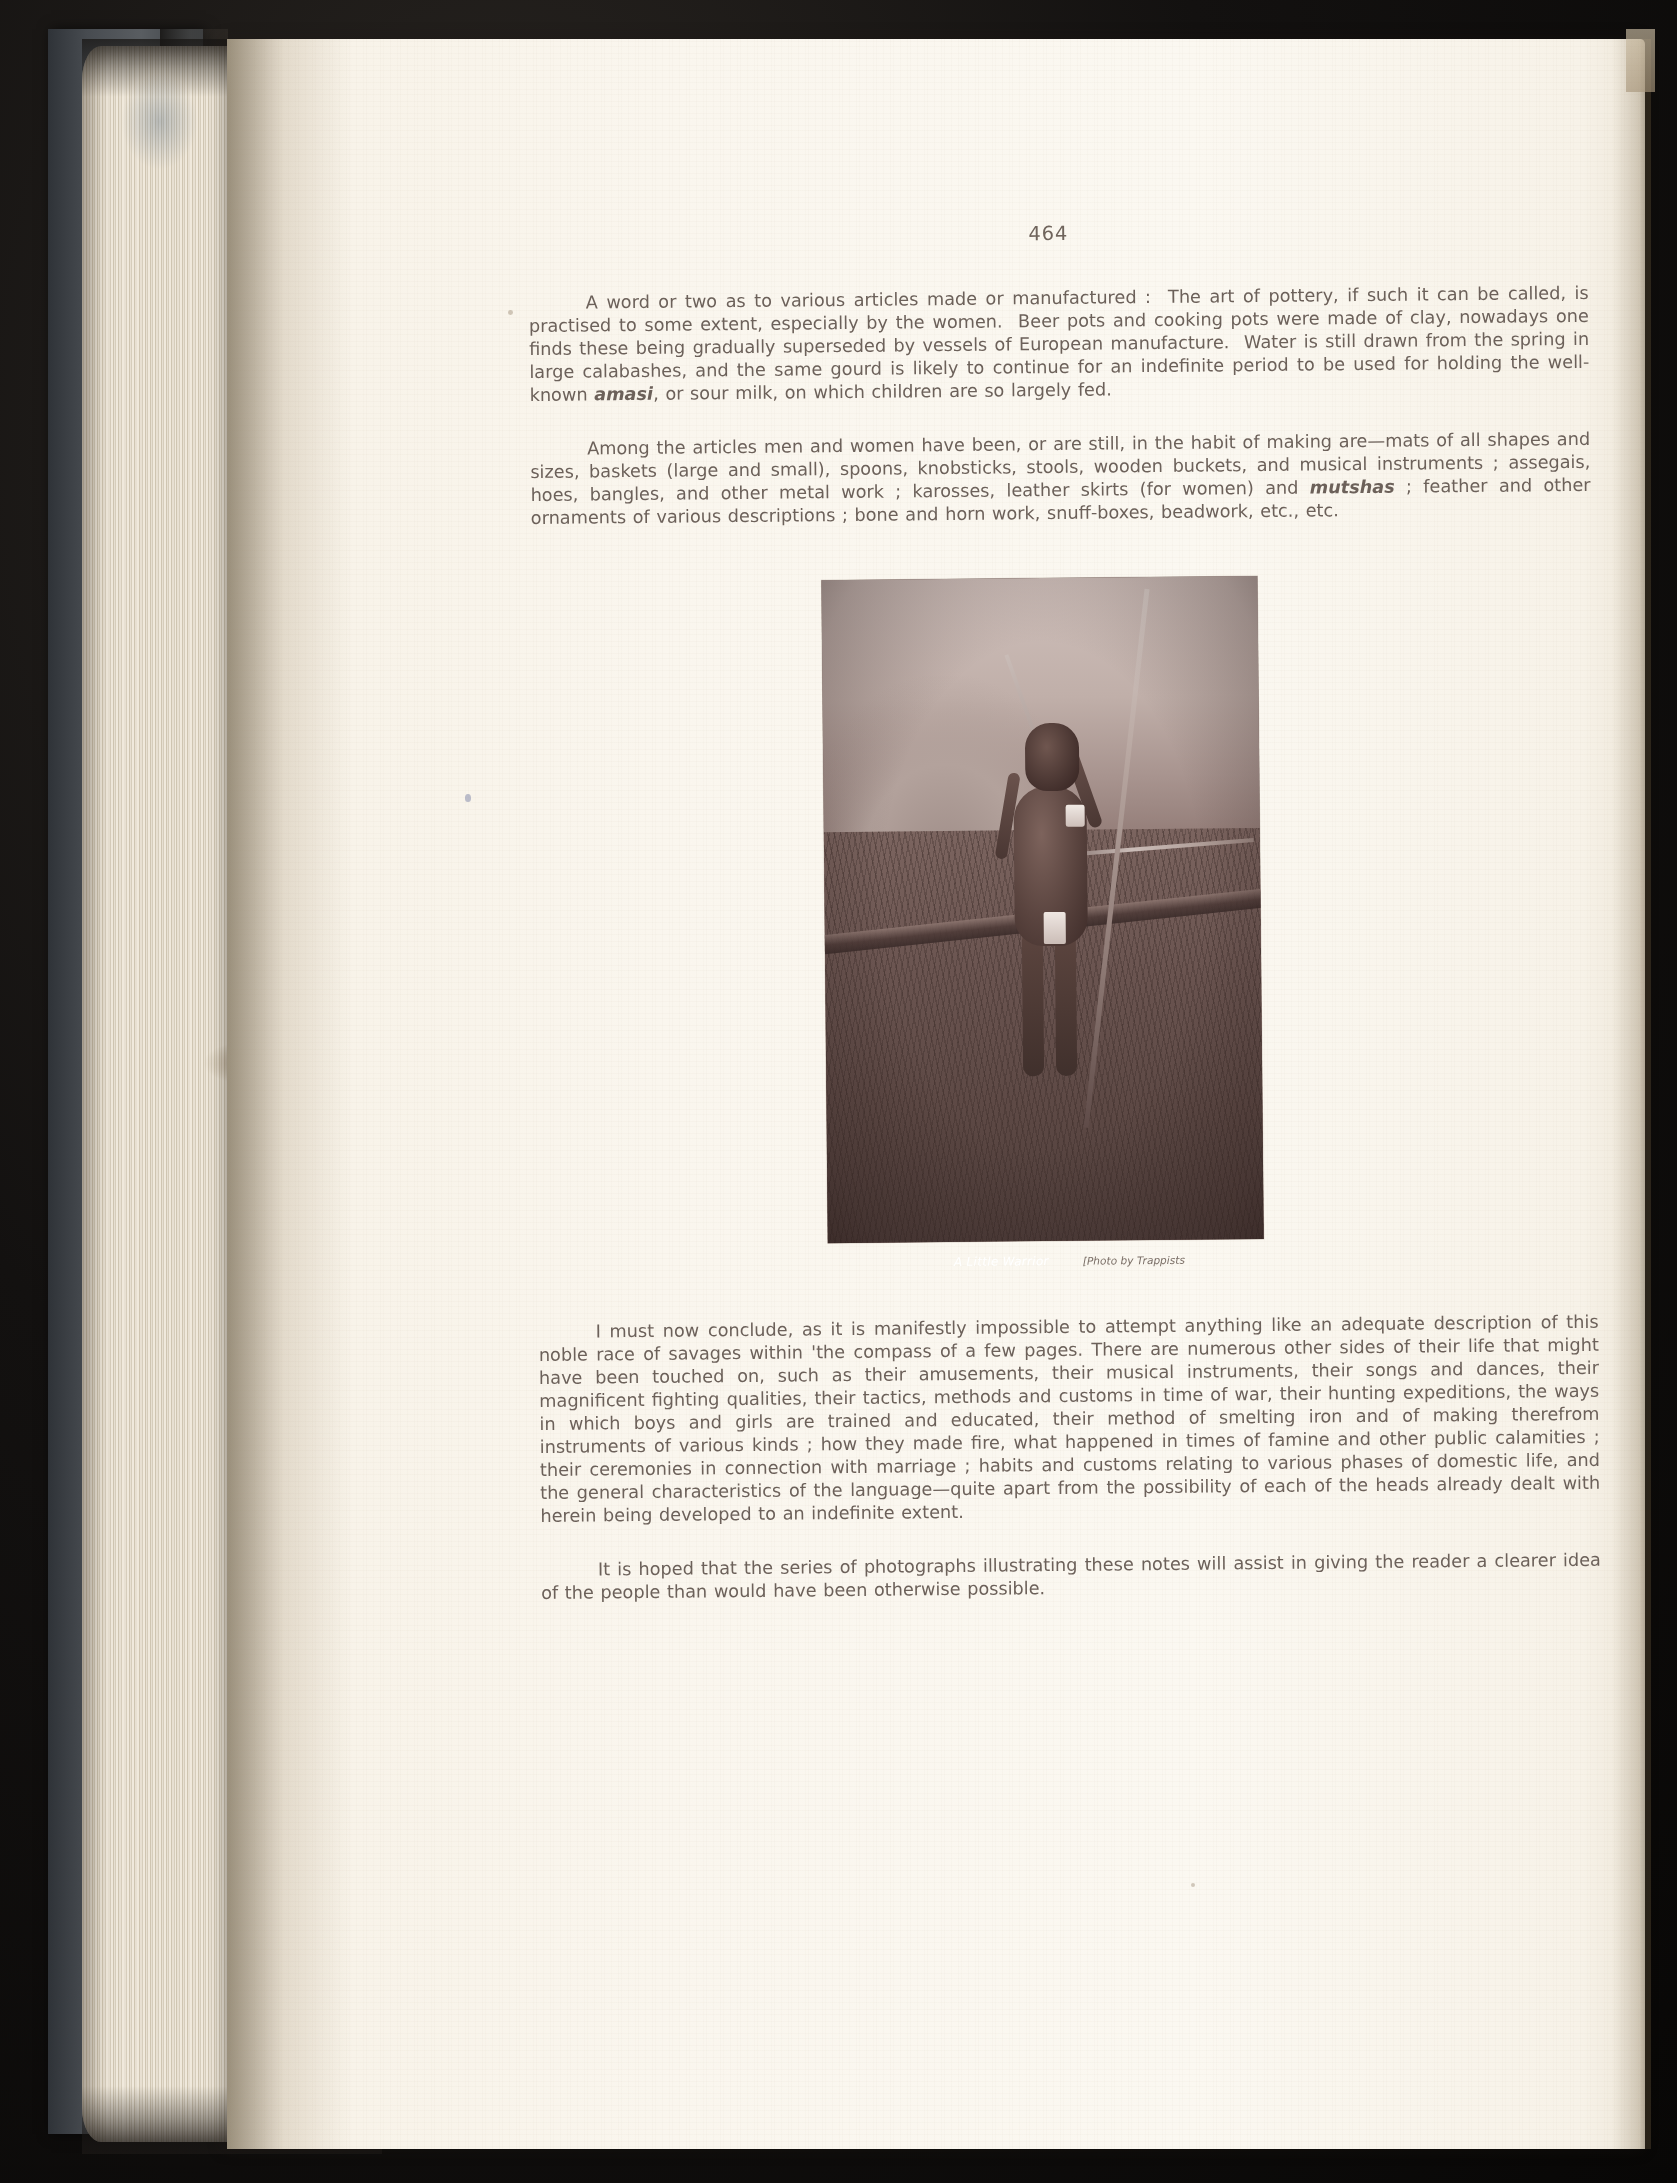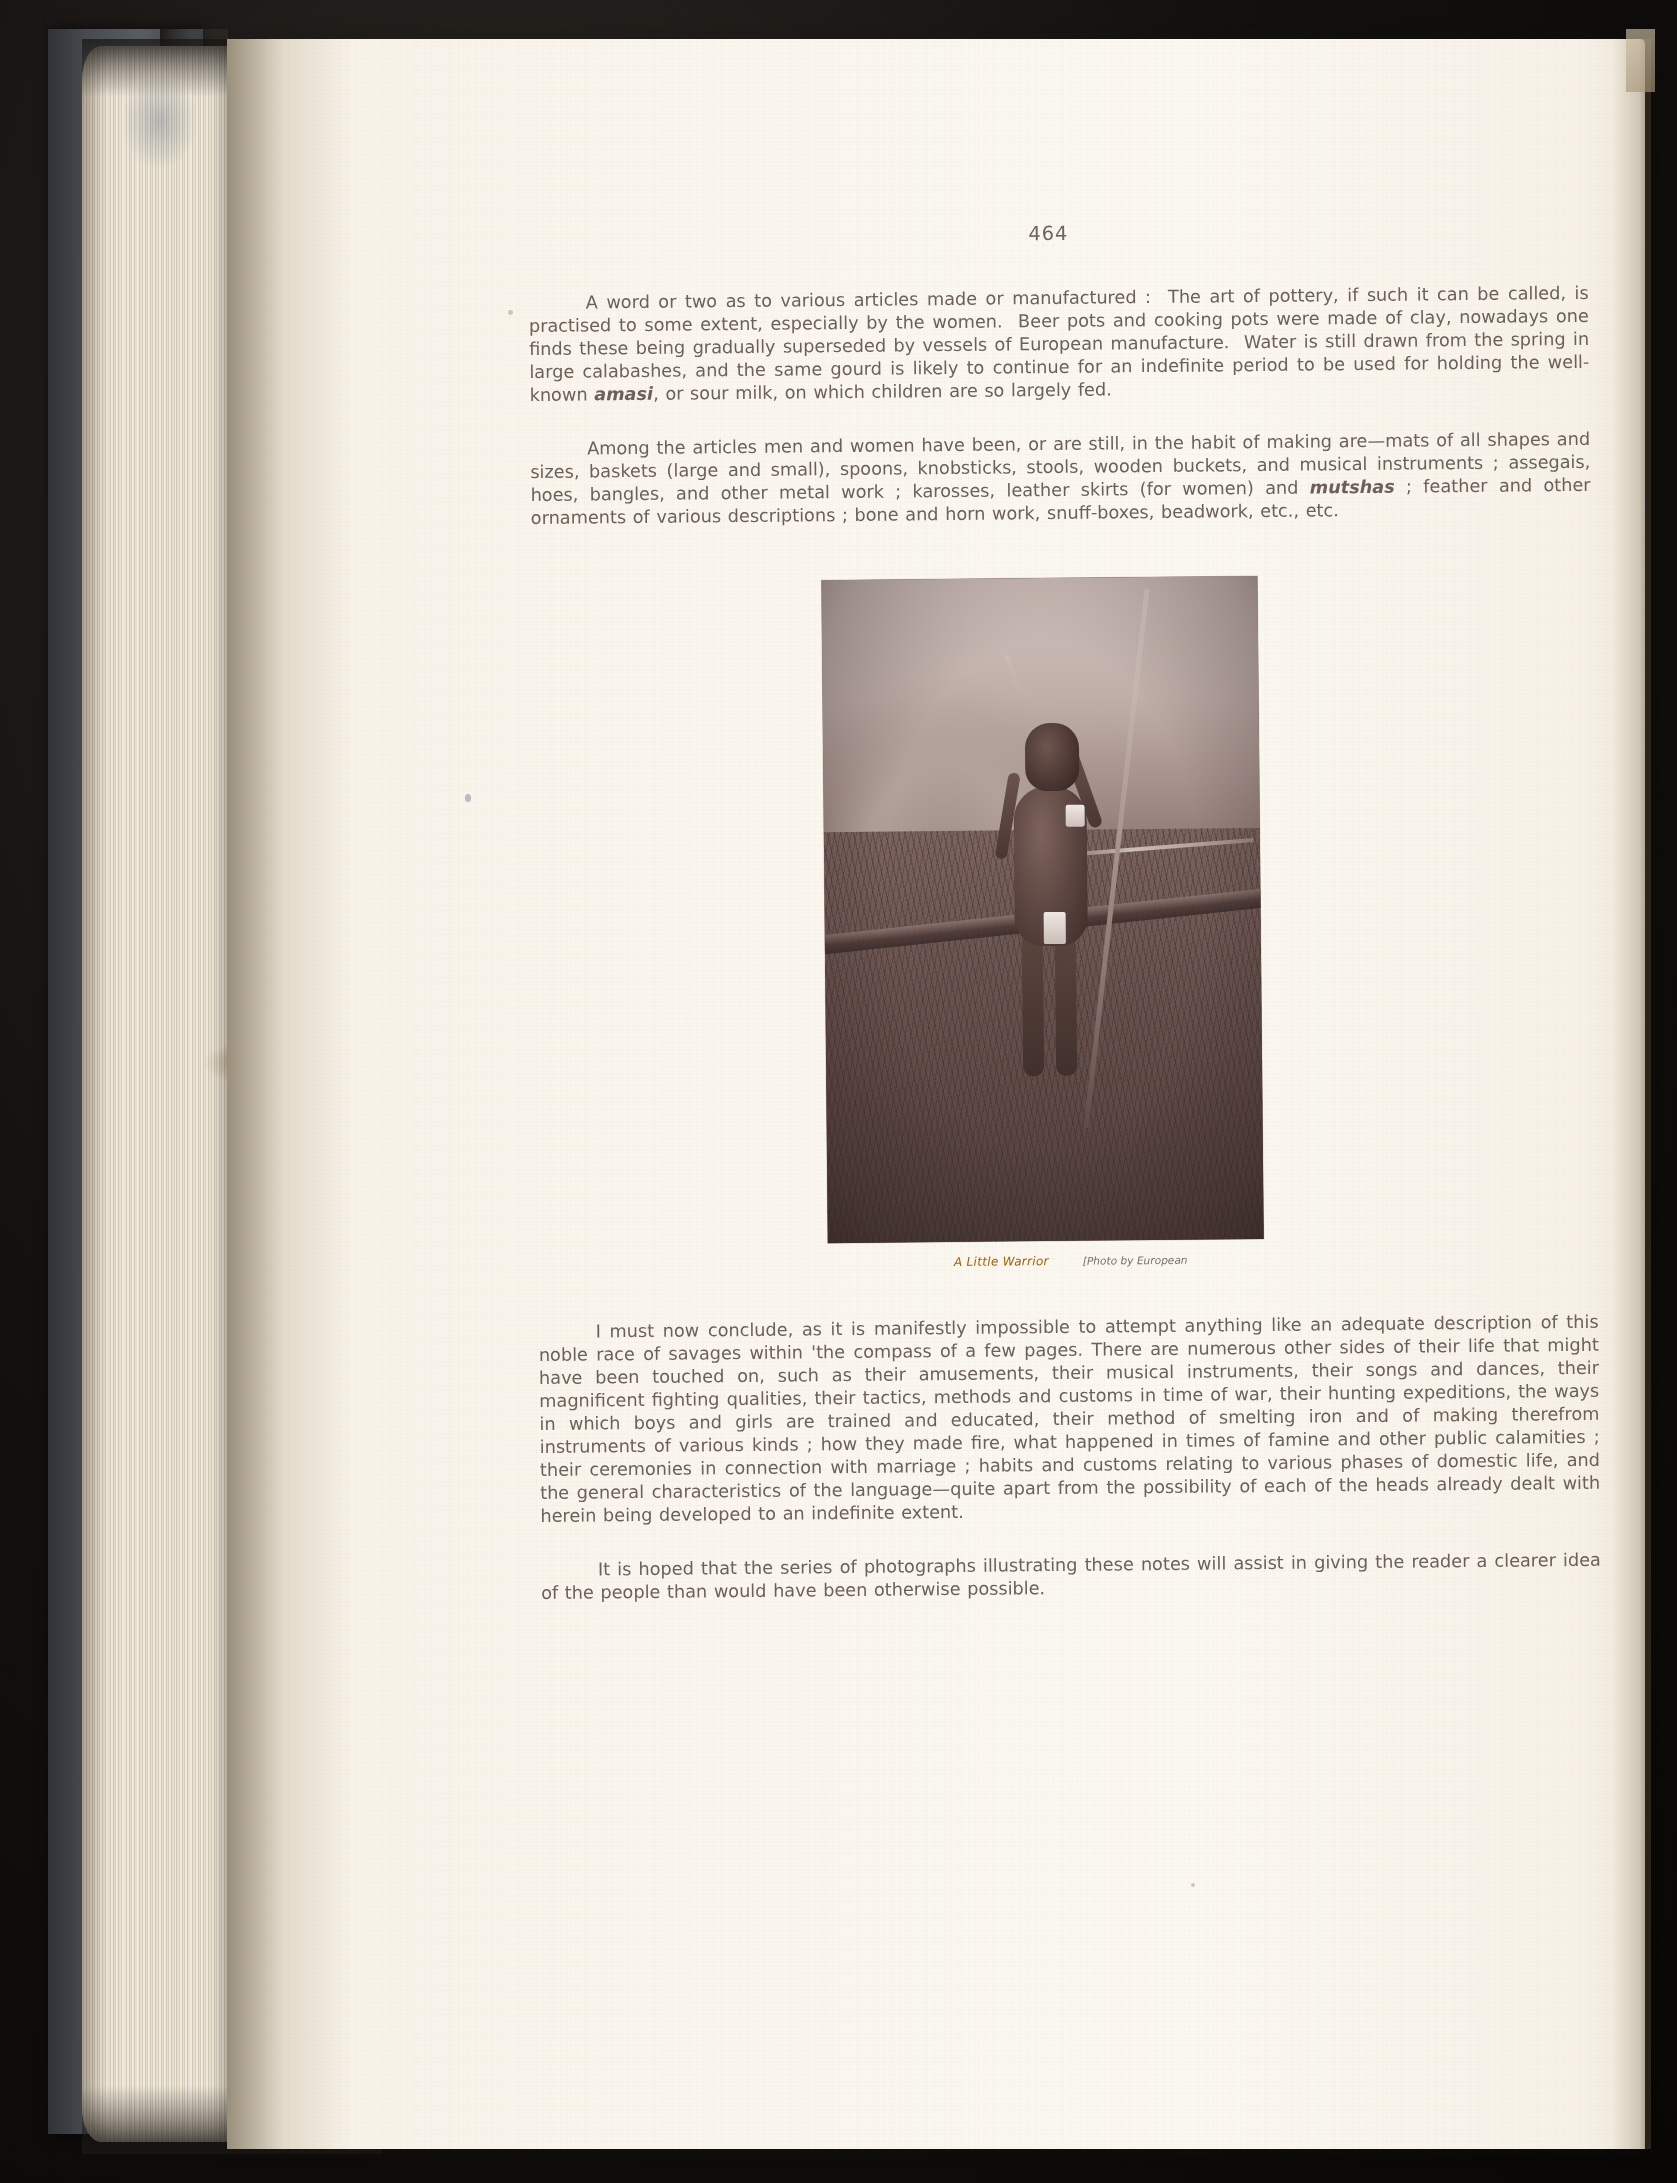--- a/index.html
+++ b/index.html
@@ -276,21 +276,21 @@
     margin-top: 12.6px;
     display: flex;
     align-items: baseline;
     gap: 34px;
     padding-left: 126px;
     box-sizing: border-box;
   }
   .cap-title {
     font-size: 12px;
     font-style: italic;
-    color: #a16207;
+    color: #ffffff;
     letter-spacing: 0.3px;
     white-space: nowrap;
   }
   .cap-credit {
     font-size: 10.6px;
     font-style: italic;
     color: #7a6e66;
     white-space: nowrap;
   }
 
@@ -347,21 +347,21 @@
       <div class="ph-body"></div>
       <div class="ph-arm-l"></div>
       <div class="ph-arm-up"></div>
       <div class="ph-head"></div>
       <div class="ph-band"></div>
       <div class="ph-cloth"></div>
       <div class="ph-vig"></div>
     </div>
     <figcaption class="caption-row">
       <span class="cap-title">A Little Warrior</span>
-      <span class="cap-credit">[Photo by European</span>
+      <span class="cap-credit">[Photo by Trappists</span>
     </figcaption>
   </figure>
 
   <p class="body" style="margin-top:48px;">I must now conclude, as it is manifestly impossible to attempt anything like an adequate description of this noble race of savages within 'the compass of a few pages. There are numerous other sides of their life that might have been touched on, such as their amusements, their musical instruments, their songs and dances, their magnificent fighting qualities, their tactics, methods and customs in time of war, their hunting expeditions, the ways in which boys and girls are trained and educated, their method of smelting iron and of making therefrom instruments of various kinds ; how they made fire, what happened in times of famine and other public calamities ; their ceremonies in connection with marriage ; habits and customs relating to various phases of domestic life, and the general characteristics of the language—quite apart from the possibility of each of the heads already dealt with herein being developed to an indefinite extent.</p>
 
   <p class="body">It is hoped that the series of photographs illustrating these notes will assist in giving the reader a clearer idea of the people than would have been otherwise possible.</p>
 
 </div>
 
 

